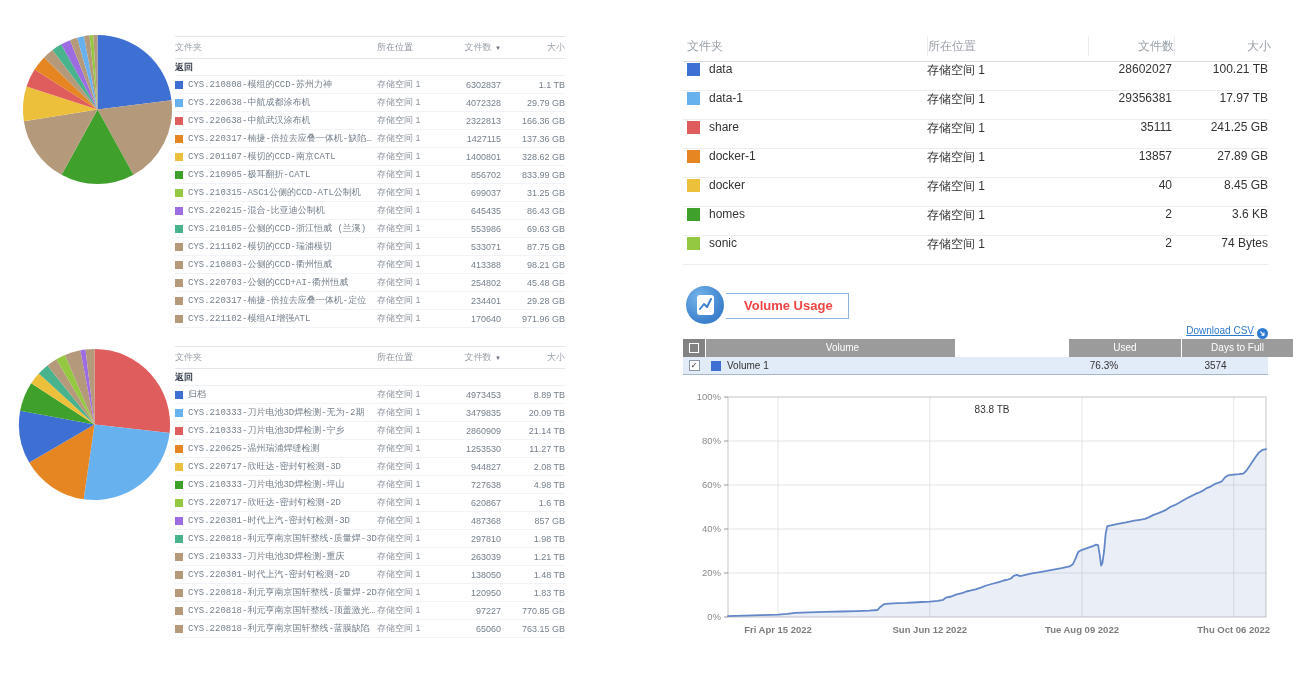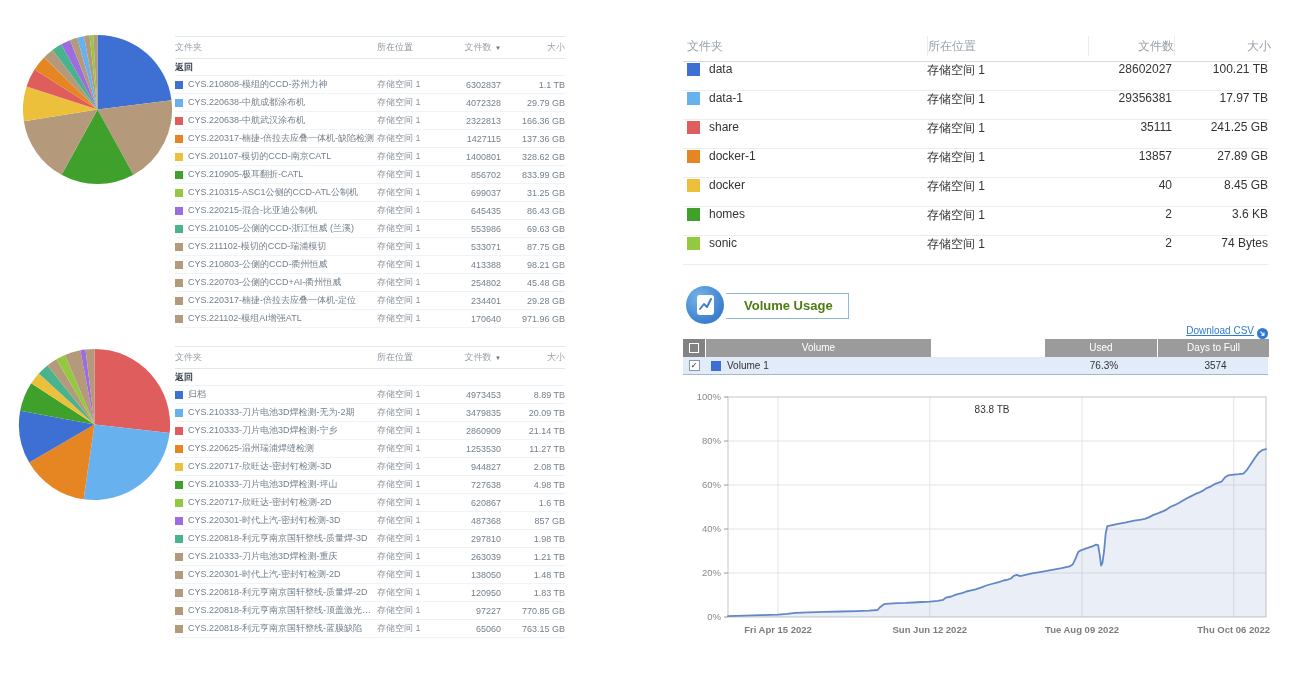--- a/index.html
+++ b/index.html
@@ -5,21 +5,21 @@
   html,body{margin:0;padding:0;background:#fff;}
   body{font-family:"Liberation Sans","DejaVu Sans",sans-serif;}
   .canvas{position:relative;width:1300px;height:686px;background:#ffffff;overflow:hidden;}
 
   
   .ltable{position:absolute;width:390px;font-size:9px;color:#76808c;}
   .ltable .hrow{display:flex;align-items:center;height:21px;border-top:1px solid #e3e6ea;border-bottom:1px solid #e3e6ea;color:#9aa1aa;}
   .ltable .brow{height:16px;line-height:16px;font-weight:bold;color:#39414e;border-bottom:1px solid #eef0f3;}
   .ltable .drow{display:flex;align-items:center;height:17px;border-bottom:1px solid #f1f3f6;}
   .ltable .c-name{flex:1;display:flex;align-items:center;overflow:hidden;white-space:nowrap;min-width:0;}
-  .ltable .c-name .nm{overflow:hidden;text-overflow:ellipsis;white-space:nowrap;}
+  .ltable .c-name .nm{overflow:hidden;text-overflow:ellipsis;white-space:nowrap;font-family:Liberation Mono, monospace;}
   .ltable .c-loc{width:64px;flex:none;color:#8d949e;}
   .ltable .c-cnt{width:60px;flex:none;text-align:right;}
   .ltable .c-size{width:64px;flex:none;text-align:right;}
   .chip{width:8px;height:8px;margin-right:5px;flex:none;display:inline-block;}
   .sorticon{font-size:6px;margin-left:2px;color:#6b7380;}
 
   
   .rtable{position:absolute;left:683px;top:30px;width:585px;font-size:12px;color:#333;}
   .rtable .hrow{display:flex;align-items:center;height:31px;border-bottom:1px solid #d9dcdf;color:#9aa1aa;}
   .rtable .hrow .hcell{border-right:1px solid #ececec;height:20px;line-height:20px;}
@@ -29,35 +29,35 @@
   .rtable .c-loc{width:160px;flex:none;}
   .rtable .c-cnt{width:85px;flex:none;text-align:right;}
   .rtable .c-size{width:96px;flex:none;text-align:right;}
   .rtable .chip{width:13px;height:13px;margin-right:9px;}
 
   
   .vu-icon{position:absolute;left:686px;top:286px;width:38px;height:38px;border-radius:50%;
     background:radial-gradient(circle at 35% 30%,#74b3ea,#3c80cd 70%);z-index:2;}
   .vu-title{position:absolute;left:726px;top:293px;width:104px;height:24px;line-height:24px;
     background:#fff;border:1px solid #8db7de;border-left:none;padding-left:18px;
-    color:#4d7c0f;font-size:13px;font-weight:bold;}
+    color:#ef4444;font-size:13px;font-weight:bold;}
   .dl-link{position:absolute;left:1150px;top:325px;width:118px;text-align:right;font-size:10px;color:#2e7bd0;}
   .dl-link a{color:#2e7bd0;text-decoration:underline;cursor:pointer;text-align:center;}
   .dl-icon{display:inline-block;width:11px;height:11px;border-radius:50%;background:#2e7bd0;color:#fff;
     font-size:8px;line-height:11px;text-align:center;vertical-align:-2px;margin-left:3px;transform:rotate(45deg);}
 
   
   .vtable{position:absolute;left:683px;top:339px;width:585px;font-size:10px;}
   .vtable .vh{display:flex;height:18px;}
   .vtable .vh>div{background:#9b9b9b;color:#fff;text-align:center;line-height:18px;border-right:1px solid #fff;}
   .vtable .vh .vh-cb{width:22px;flex:none;background:#828282;display:flex;align-items:center;justify-content:center;}
   .vtable .vr{display:flex;height:17px;background:#e2ebf8;border-bottom:1px solid #a8b7ca;}
   .vtable .vr>div{line-height:17px;text-align:center;color:#333;}
   .vtable .vr .vr-cb{width:22px;flex:none;display:flex;align-items:center;justify-content:center;}
-  .col-volume{width:225px;flex:none;}
+  .col-volume{width:225px;flex:none;padding-left:24px;}
   .col-size{width:112px;flex:none;margin-top:44px;}
   .col-used{width:112px;flex:none;}
   .col-days{width:111px;flex:none;}
   .vr .col-volume{text-align:left !important;display:flex;align-items:center;padding-left:6px;}
   .vr .col-volume .chip{width:10px;height:10px;margin-right:6px;}
   .cb-empty{width:8px;height:8px;border:1px solid #fff;background:transparent;display:inline-block;}
   .cb-checked{width:9px;height:9px;border:1px solid #8a97a8;background:#fff;color:#222;font-size:8px;
     line-height:9px;text-align:center;display:inline-block;}
 
   .pie{position:absolute;}

